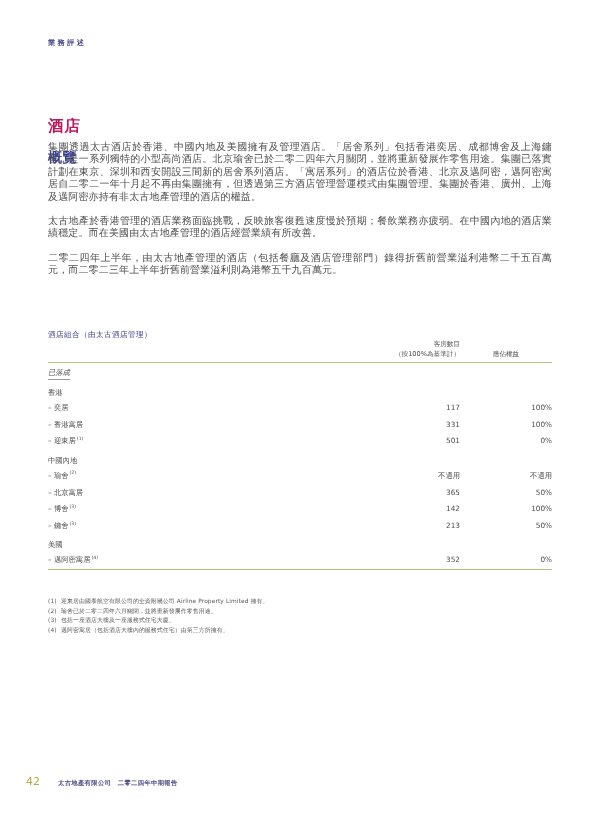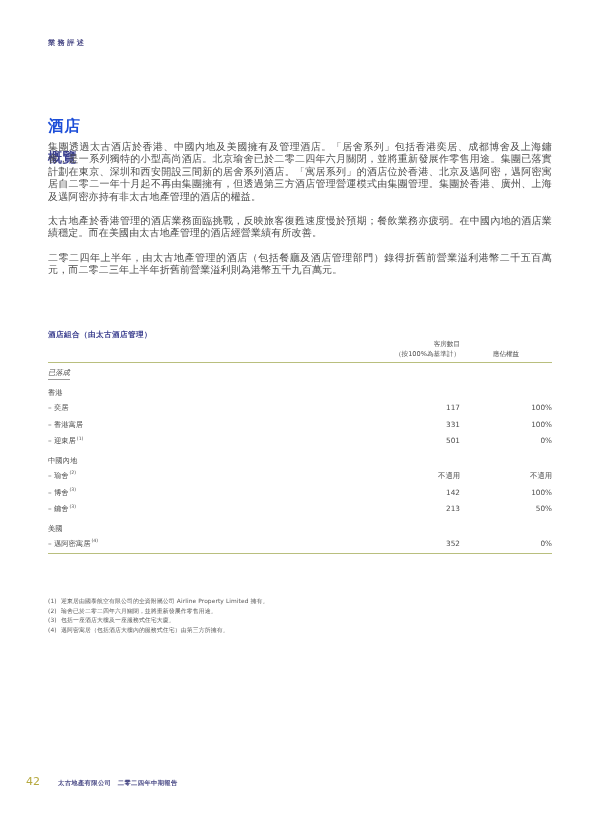--- a/index.html
+++ b/index.html
@@ -31,21 +31,21 @@
     letter-spacing: 2.4px;
     color: #4a4a86;
     font-weight: 700;
   }
   .section-title {
     position: absolute;
     left: 48px;
     top: 88px;
     font-size: 15.5px;
     font-weight: 700;
-    color: #1d4ed8;
+    color: #be185d;
     letter-spacing: 1px;
     margin-top: 28px;
   }
   .sub-title {
     position: absolute;
     left: 48px;
     top: 137px;
     font-size: 14px;
     font-weight: 700;
     color: #3b3f8f;
@@ -62,21 +62,21 @@
     line-height: 12.4px;
     color: #4d4d4d;
     text-align: justify;
     letter-spacing: 0.15px;
   }
   .table-title {
     position: absolute;
     left: 48px;
     top: 330px;
     font-size: 7.6px;
-    font-weight: 700;
+    font-weight: 400;
     color: #3b3f8f;
     letter-spacing: 0.4px;
   }
   table.portfolio {
     position: absolute;
     left: 48px;
     top: 340px;
     width: 504px;
     border-collapse: collapse;
     font-size: 7.2px;
@@ -230,20 +230,25 @@
         <td>中國內地</td>
         <td class="num"></td>
         <td class="eq"></td>
       </tr>
       <tr>
         <td><span>– 瑜舍</span><sup class="fn">(2)</sup></td>
         <td class="num">不適用</td>
         <td class="eq">不適用</td>
       </tr>
       <tr>
+        <td><span>– 北京寓居</span><sup class="fn"></sup></td>
+        <td class="num">365</td>
+        <td class="eq">50%</td>
+      </tr>
+      <tr>
         <td><span>– 博舍</span><sup class="fn">(3)</sup></td>
         <td class="num">142</td>
         <td class="eq">100%</td>
       </tr>
       <tr>
         <td><span>– 鏞舍</span><sup class="fn">(3)</sup></td>
         <td class="num">213</td>
         <td class="eq">50%</td>
       </tr>
 

